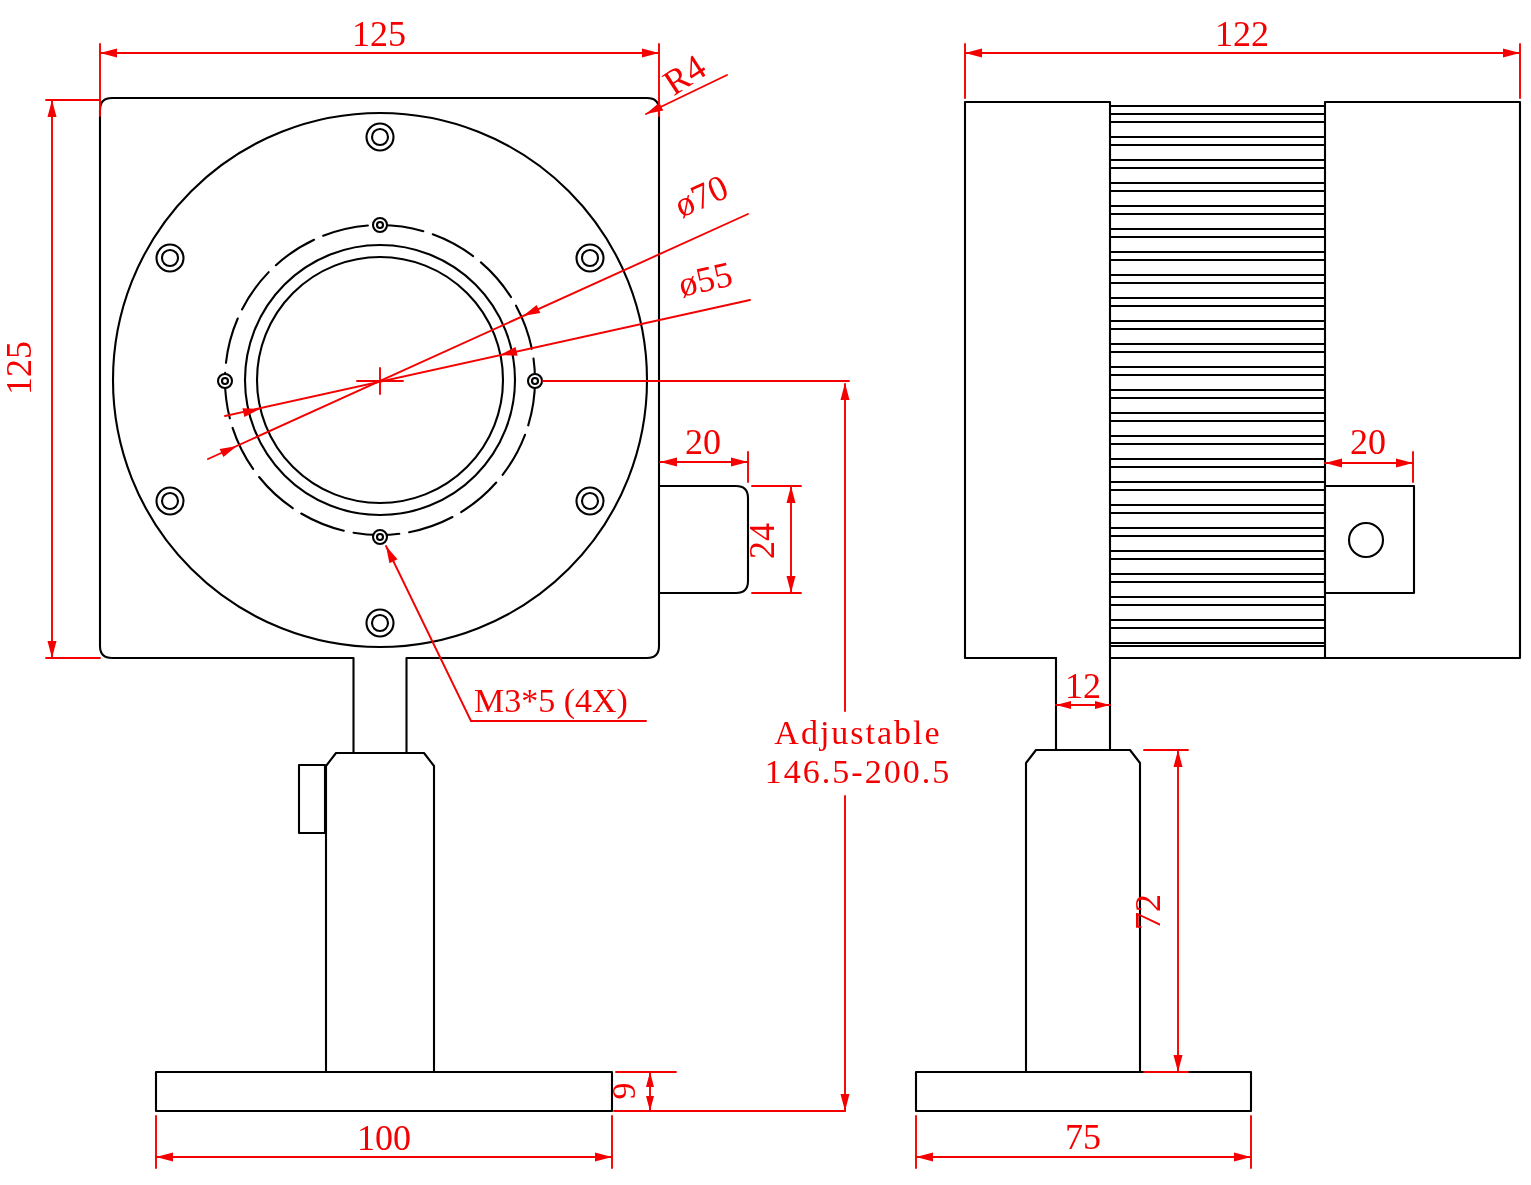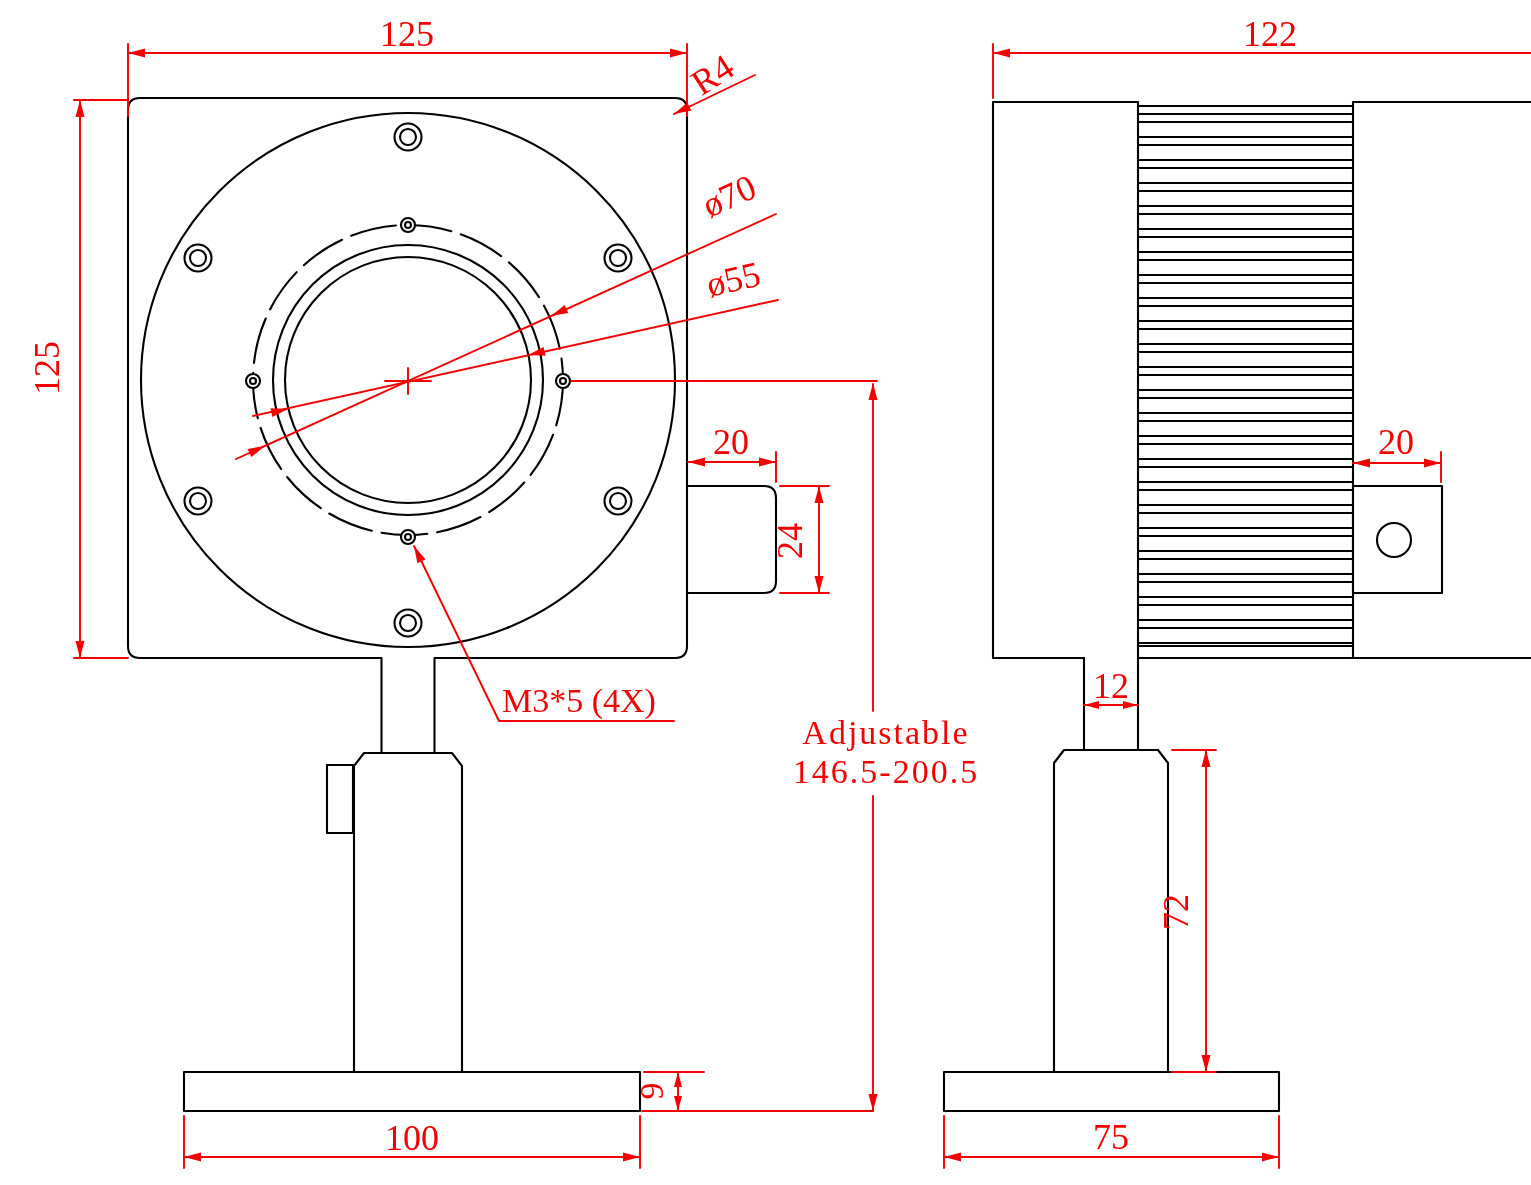--- a/index.html
+++ b/index.html
@@ -1,16 +1,16 @@
 <!DOCTYPE html>
 <html><head>
 <meta charset="utf-8">
 <style>
   html,body{margin:0;padding:0;background:#ffffff;}
-  .stage{width:1263px;height:1185px;position:relative;background:#ffffff;margin-left:28px;}
+  .stage{width:1263px;height:1185px;position:relative;background:#ffffff;}
   svg{display:block;}
   .blk{fill:none;stroke:#000000;stroke-width:2.1;stroke-linejoin:round;stroke-linecap:round;}
   .blkf{fill:#ffffff;stroke:#000000;stroke-width:2.1;stroke-linejoin:round;}
   .red{fill:none;stroke:#f50000;stroke-width:1.9;stroke-linecap:round;}
   .arr{fill:#f50000;stroke:none;}
   .dtxt{fill:#f50000;font-family:"Liberation Serif",serif;font-size:36px;}
   .dtxt2{fill:#f50000;font-family:"Liberation Serif",serif;font-size:34px;}
   .mid{text-anchor:middle;}
 </style>
 </head>

